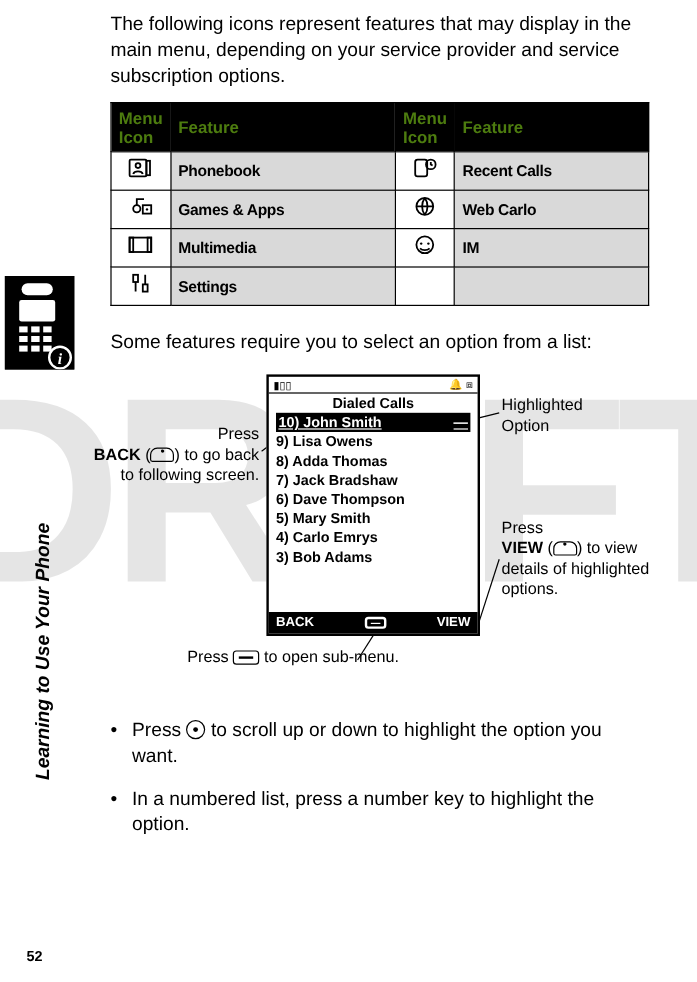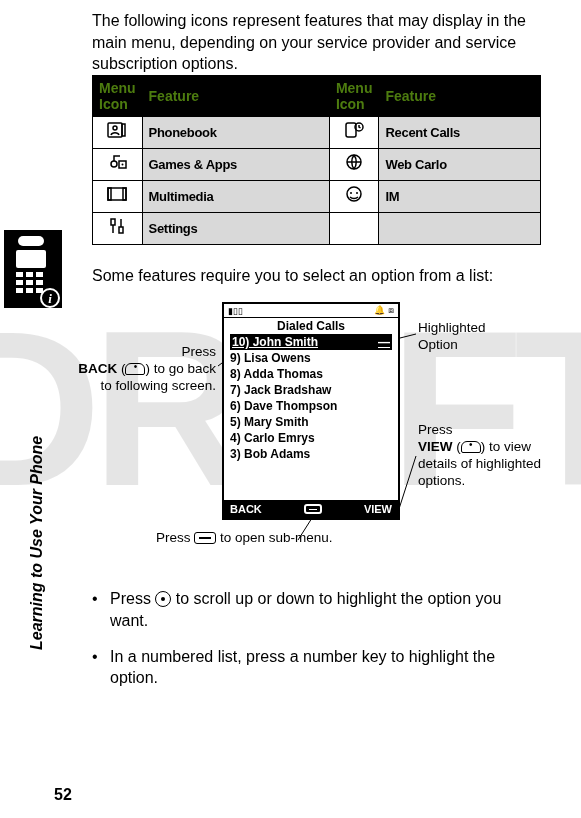--- a/index.html
+++ b/index.html
@@ -26,21 +26,21 @@
     z-index: 0;
   }
   .content {
     position: relative;
     z-index: 1;
     padding: 10px 40px 0 92px;
   }
   .intro {
     font-size: 16px;
     line-height: 1.35;
-    margin-bottom: 0;
+    margin-bottom: 10px;
   }
   table.menu {
     border-collapse: collapse;
     width: 100%;
     margin-bottom: 20px;
   }
   table.menu th {
     background: #000;
     color: #4d7c0f;
     font-size: 14px;
@@ -97,22 +97,21 @@
     font-style: italic;
     font-weight: bold;
     font-size: 16px;
     white-space: nowrap;
   }
   .page-num {
     position: absolute;
     left: 22px;
     bottom: 14px;
     font-weight: bold;
-    font-size: 16px;
-    margin-left: 32px;
+    font-size: 12px;
   }
 
   
   .diagram {
     position: relative;
     height: 290px;
     margin: 0 auto 2px auto;
   }
   .screen {
     position: absolute;

